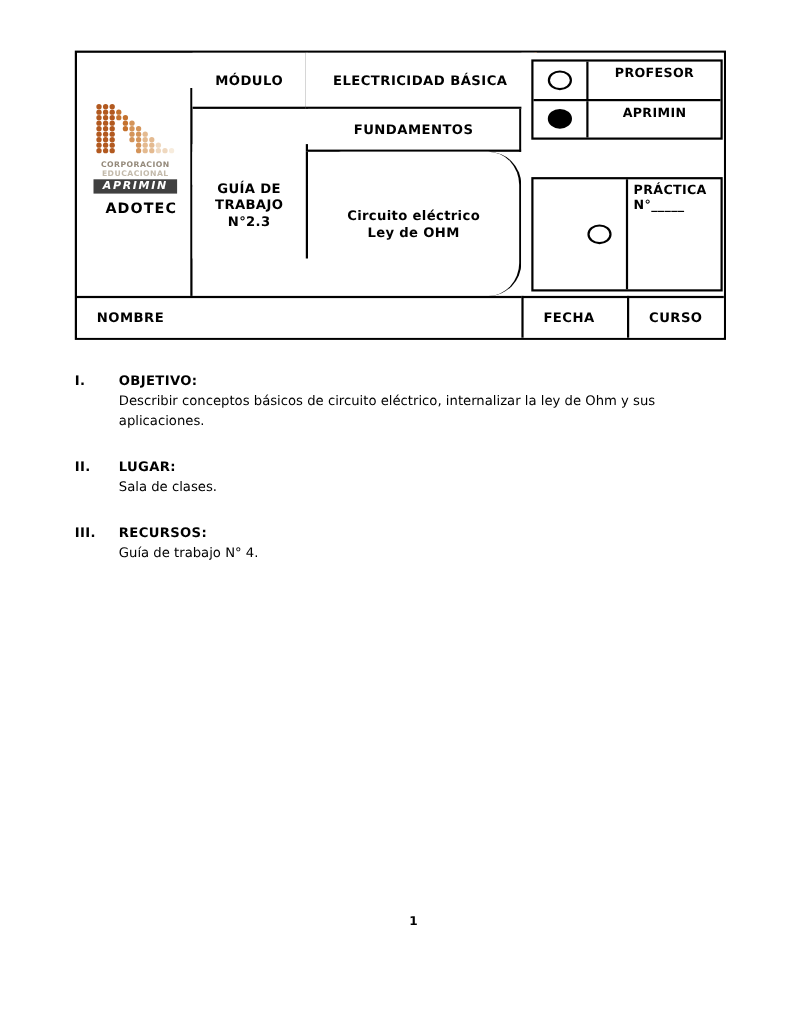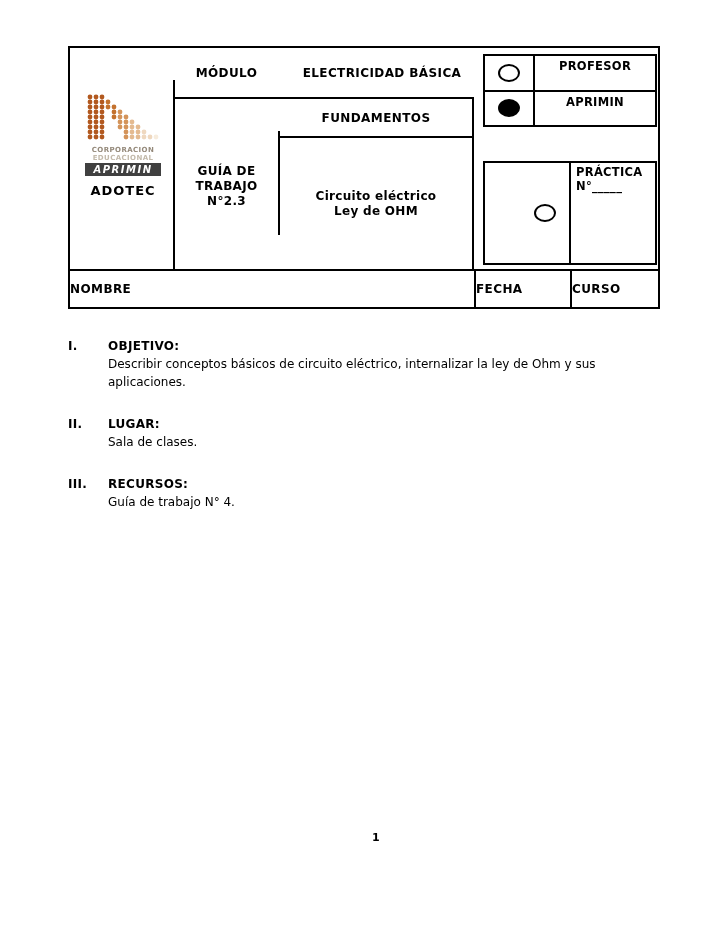--- a/index.html
+++ b/index.html
@@ -8,36 +8,36 @@
 
   
   .tbl { position:absolute; left:68px; top:46px; width:592px; height:263px; border:2px solid #000; background:#fff; }
   .cell { position:absolute; background:#fff; }
   .c-logo  { left:0;   top:0;   width:105px; height:221px; border-right:2px solid #000; padding-top:13px;margin-top:32px; }
   .c-mod   { left:105px; top:0;   width:105px; height:51px;  border-right:2px solid #000; border-bottom:2px solid #000; }
   .c-elec  { left:208px; top:0;   width:210px; height:51px;  border-right:2px solid #f97316; border-bottom:2px solid #000; }
   .c-uni   { left:105px; top:51px; width:105px; height:39px;  border-right:2px solid #000; border-bottom:2px solid #000;margin-top:32px; }
   .c-fund  { left:210px; top:51px; width:194px; height:39px;  border-right:2px solid #000; border-bottom:2px solid #000; }
   .c-guia  { left:105px; top:90px; width:105px; height:97px; border-right:2px solid #000; }
-  .c-tema  { left:210px; top:90px; width:194px; height:131px; border-right:2px solid #000; }
+  .c-tema  { left:210px; top:90px; width:194px; height:131px; border-right:2px solid #000;border-radius:30px; }
   .c-right { left:404px; top:0;   width:184px; height:221px; }
   .c-nombre{ left:0;   top:221px; width:404px; height:38px; border-top:2px solid #000; }
   .c-fecha { left:404px; top:221px; width:96px; height:38px; border-top:2px solid #000; border-left:2px solid #000; }
   .c-curso { left:500px; top:221px; width:88px; height:38px; border-top:2px solid #000; border-left:2px solid #000; }
 
   .hcell { display:flex; align-items:center; justify-content:center; font-weight:bold; font-size:12px; letter-spacing:0.4px; text-align:center; }
   .vstack { display:flex; flex-direction:column; align-items:center; justify-content:center; font-weight:bold; font-size:12px; letter-spacing:0.3px; line-height:15px; text-align:center; }
-  .rowlabel { display:flex; align-items:center; font-weight:bold; font-size:12px; letter-spacing:0.4px; padding-left:0; }
+  .rowlabel { display:flex; align-items:center; font-weight:bold; font-size:12px; letter-spacing:0.4px; padding-left:18px; }
 
   
   .logo-stack { width:76px; margin-left:15px; text-align:center; }
   .org1 { font-size:7px; font-weight:bold; letter-spacing:0.4px; color:#94897a; line-height:8px; margin-top:1px; }
   .org2 { font-size:7px; font-weight:bold; letter-spacing:0.4px; color:#c3baab; line-height:8px; }
   .orgbox { margin-top:1px; background:#404040; color:#fff; font-style:italic; font-weight:bold; font-size:10px; line-height:13px; letter-spacing:1.5px; }
-  .brand { margin-top:7px; font-weight:bold; font-size:13px; letter-spacing:1px; color:#000; }
+  .brand { margin-top:7px; font-weight:bold; font-size:13px; letter-spacing:1px; color:#000;text-align:right; }
 
   
   .sub { position:absolute; left:9px; width:174px; border:2px solid #000; display:flex; flex-direction:column; background:#fff; }
   .sub1 { top:6px;  height:73px; }
   .sub2 { top:113px; height:104px;padding-left:36px; }
   .subrow { display:flex; flex:1; }
   .subrow + .subrow { border-top:2px solid #000; }
   .ccell { width:50px; border-right:2px solid #000; display:flex; align-items:center; justify-content:center; }
   .lcell { flex:1; font-weight:bold; font-size:11.5px; letter-spacing:0.3px; }
   .lcell.center { text-align:center; padding-top:3px; }

